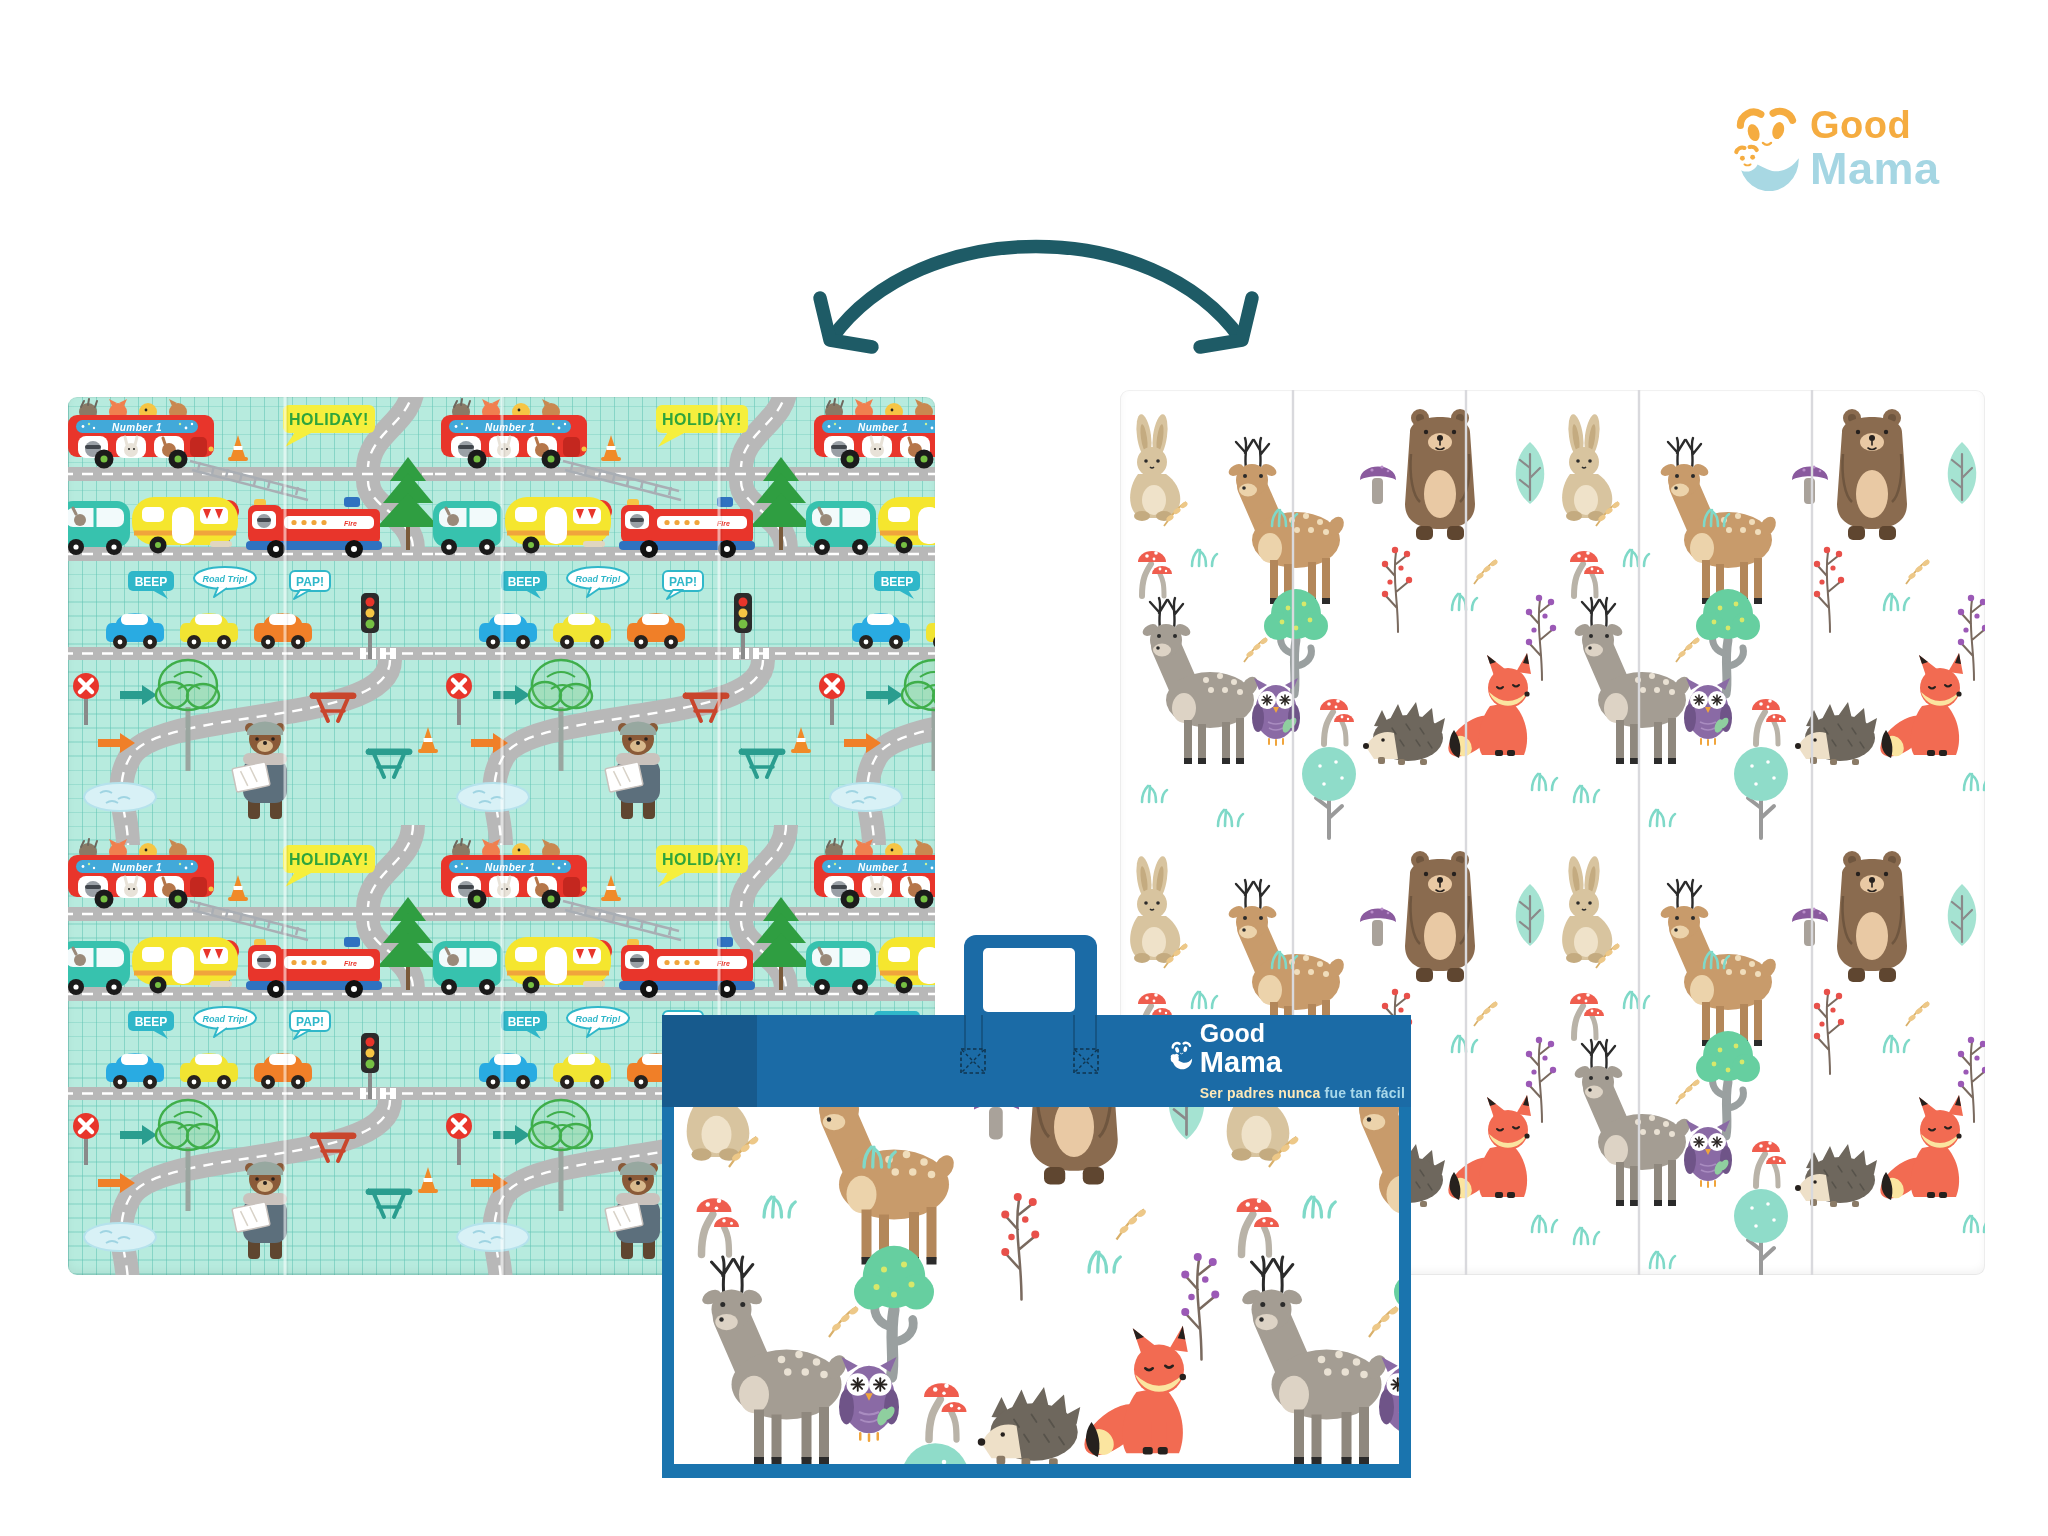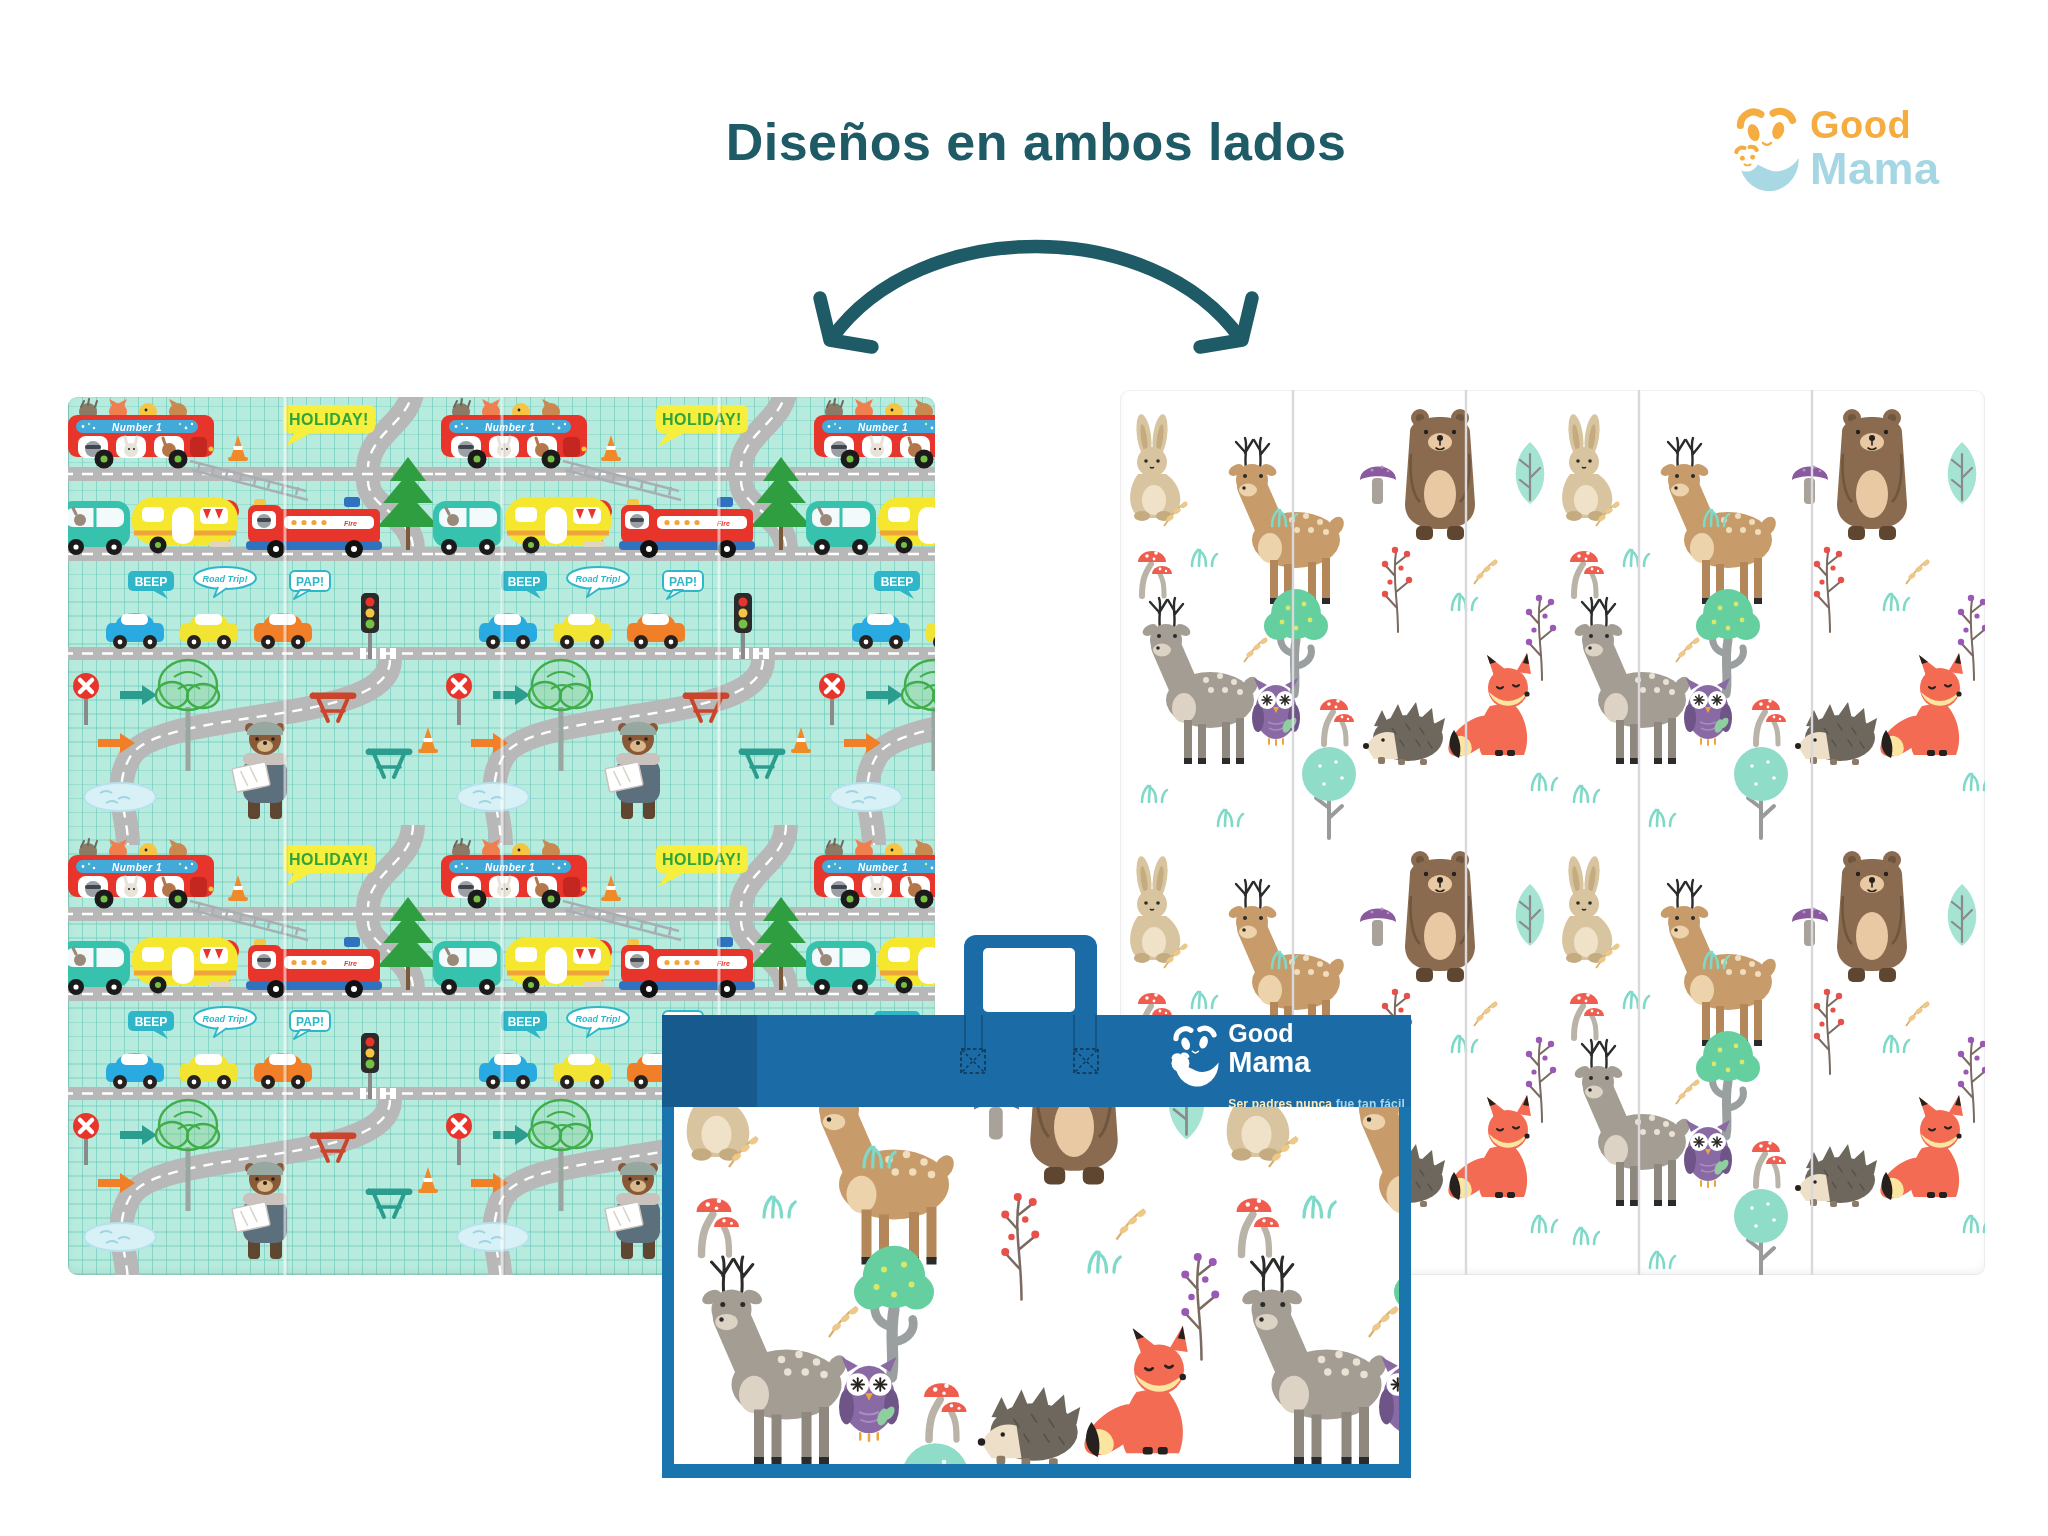--- a/index.html
+++ b/index.html
@@ -28,21 +28,21 @@
   #case-handle-hole{left:19px;top:13px;width:92px;height:64px;background:#fff;border-radius:5px;}
   #case-band{left:0;top:80px;width:749px;height:92px;background:#1B6BA6;}
   #case-band-shade{left:0;top:0;width:95px;height:92px;background:#175A8D;}
   .seam{top:0;width:2px;height:36px;background:rgba(0,0,0,.20);}
   #case-body{left:0;top:172px;width:749px;height:371px;background:#1A74AE;}
   #case-pattern-frame{left:12px;top:0;width:725px;height:357px;background:#fff;overflow:hidden;}
   #case-logo{left:508px;top:6px;width:235px;height:84px;display:flex;align-items:flex-start;}
   #case-logo .words{margin-left:6px;line-height:1;color:#fff;}
   #case-logo .w1{font-size:25px;font-weight:800;}
   #case-logo .w2{font-size:29px;font-weight:800;margin-top:2px;}
-  #case-logo .tag{font-size:12px;margin-top:21px;letter-spacing:.2px;white-space:nowrap;}
+  #case-logo .tag{font-size:14px;margin-top:9px;letter-spacing:.2px;white-space:nowrap;}
   #case-logo .tagL{color:#FFE9B8;font-weight:bold;}
   #case-logo .tagR{color:#A8D8EA;font-weight:bold;}
   svg text{font-family:"Liberation Sans",sans-serif;}
 </style>
 </head>
 <body>
 
 <div id="canvas">
 
   <svg width="0" height="0" style="position:absolute" aria-hidden="true">
@@ -544,21 +544,20 @@
         <use href="#cloud" x="16" y="386"></use>
         <use href="#bearmap" x="172" y="326"></use>
         <use href="#ptable" x="242" y="296" fill="#C9452C" stroke="#C9452C"></use>
         <use href="#ptable" x="298" y="352" fill="#2A9D8F" stroke="#2A9D8F"></use>
         <use href="#cone" x="350" y="328"></use>
         <use href="#cone" x="160" y="36"></use>
       </g>
     </defs>
   </svg>
 
-  <div class="abs" id="page-title">Diseños en ambos lados</div>
 
   <div class="abs" id="brand">
     <svg width="72" height="86" viewBox="0 0 70 84" style="--paccent:#F5AC40;--pbody:#A8D8E3">
         <use href="#panda"></use>
       </svg>
     <div class="words">
       <div class="w1">Good</div>
       <div class="w2">Mama</div>
     </div>
   </div>

